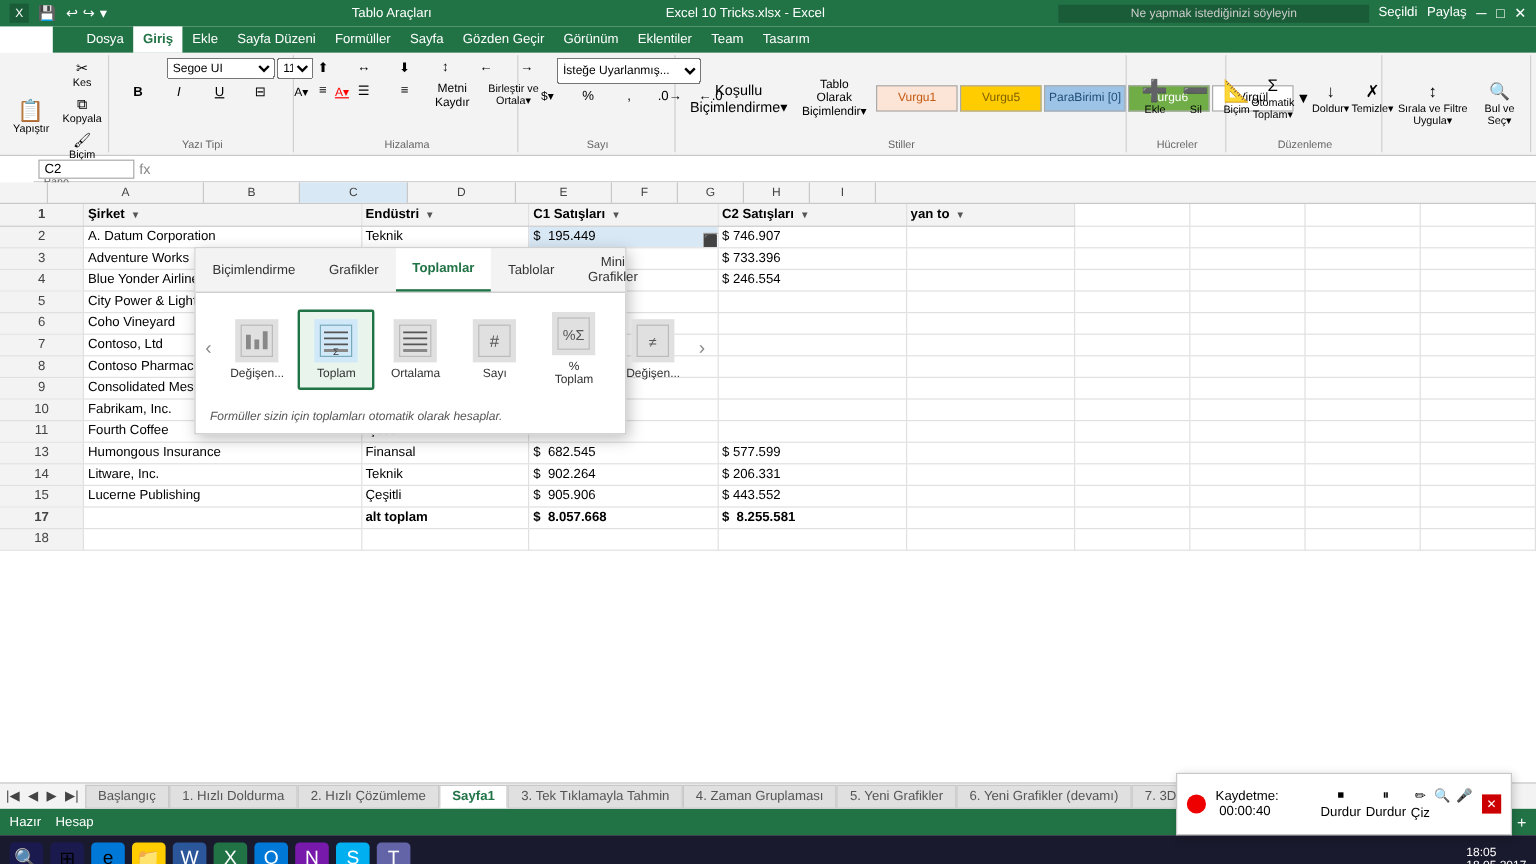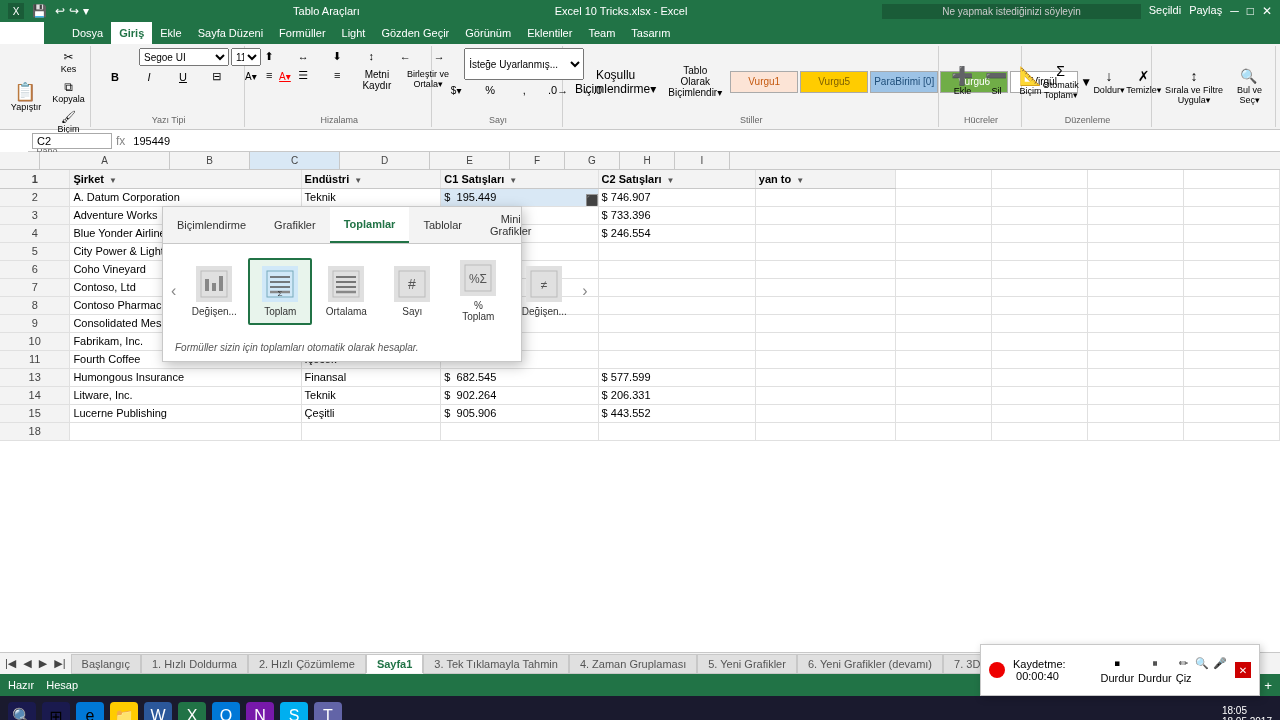--- a/index.html
+++ b/index.html
@@ -131,21 +131,21 @@
     <button style="background:none;border:none;color:white;cursor:pointer;font-size:12px;">✕</button>
   </div>
 </div>
 
 <div class="ribbon-tabs">
   <button class="ribbon-tab">Dosya</button>
   <button class="ribbon-tab active">Giriş</button>
   <button class="ribbon-tab">Ekle</button>
   <button class="ribbon-tab">Sayfa Düzeni</button>
   <button class="ribbon-tab">Formüller</button>
-  <button class="ribbon-tab">Light</button>
+  <button class="ribbon-tab">Sayfa</button>
   <button class="ribbon-tab">Gözden Geçir</button>
   <button class="ribbon-tab">Görünüm</button>
   <button class="ribbon-tab">Eklentiler</button>
   <button class="ribbon-tab">Team</button>
   <button class="ribbon-tab">Tasarım</button>
 </div>
 
 <div class="ribbon">
 
   <div class="ribbon-group">
@@ -210,21 +210,21 @@
         <button class="rb">≡</button>
         <button class="rb" style="font-size:10px;">Metni Kaydır</button>
         <button class="rb" style="font-size:9px;">Birleştir ve Ortala▾</button>
       </div>
     </div>
     <div class="ribbon-group-label">Hizalama</div>
   </div>
 
   <div class="ribbon-group" style="min-width:100px;">
     <div class="ribbon-buttons" style="flex-direction:column;gap:2px;">
-      <select style="font-size:10px;width:120px;height:32px;">
+      <select style="font-size:10px;width:120px;height:22px;">
         <option>İsteğe Uyarlanmış...</option>
       </select>
       <div style="display:flex;gap:2px;align-items:center;font-size:10px;">
         <button class="rb" style="font-size:10px;">$▾</button>
         <button class="rb">%</button>
         <button class="rb">,</button>
         <button class="rb">.0→</button>
         <button class="rb">←.0</button>
       </div>
     </div>
@@ -300,21 +300,20 @@
           <span style="font-size:14px;">🔍</span>
           <span class="rb-label">Bul ve Seç▾</span>
         </button>
     </div>
   </div>
 </div>
 
 <div class="formula-bar">
   <input class="name-box" value="C2" readonly="" style="">
   <span style="font-size:12px;color:#888;">fx</span>
-  <input class="formula-input" value="195449" readonly="" style="">
 </div>
 
 <div class="spreadsheet">
 
   <div class="col-headers">
     <div class="col-header row-num-header"></div>
     <div class="col-header col-a">A</div>
     <div class="col-header col-b">B</div>
     <div class="col-header col-c" style="background:#d9e8f5;">C</div>
     <div class="col-header col-d">D</div>
@@ -507,20 +506,32 @@
         <div class="cell col-c">$ &nbsp;905.906</div>
         <div class="cell col-d">$ 443.552</div>
         <div class="cell col-e"></div>
         <div class="cell col-rest"></div>
         <div class="cell col-rest"></div>
         <div class="cell col-rest"></div>
         <div class="cell col-rest"></div>
       </div>
 
 
+      <div class="grid-row">
+        <div class="row-num cell subtotal">17</div>
+        <div class="cell col-a subtotal"></div>
+        <div class="cell col-b subtotal bold">alt toplam</div>
+        <div class="cell col-c subtotal bold">$ &nbsp;8.057.668</div>
+        <div class="cell col-d subtotal bold">$ &nbsp;8.255.581</div>
+        <div class="cell col-e subtotal"></div>
+        <div class="cell col-rest subtotal"></div>
+        <div class="cell col-rest subtotal"></div>
+        <div class="cell col-rest subtotal"></div>
+        <div class="cell col-rest subtotal"></div>
+      </div>
 
       <div class="grid-row">
         <div class="row-num cell">18</div>
         <div class="cell col-a"></div>
         <div class="cell col-b"></div>
         <div class="cell col-c"></div>
         <div class="cell col-d"></div>
         <div class="cell col-e"></div>
         <div class="cell col-rest"></div>
         <div class="cell col-rest"></div>

